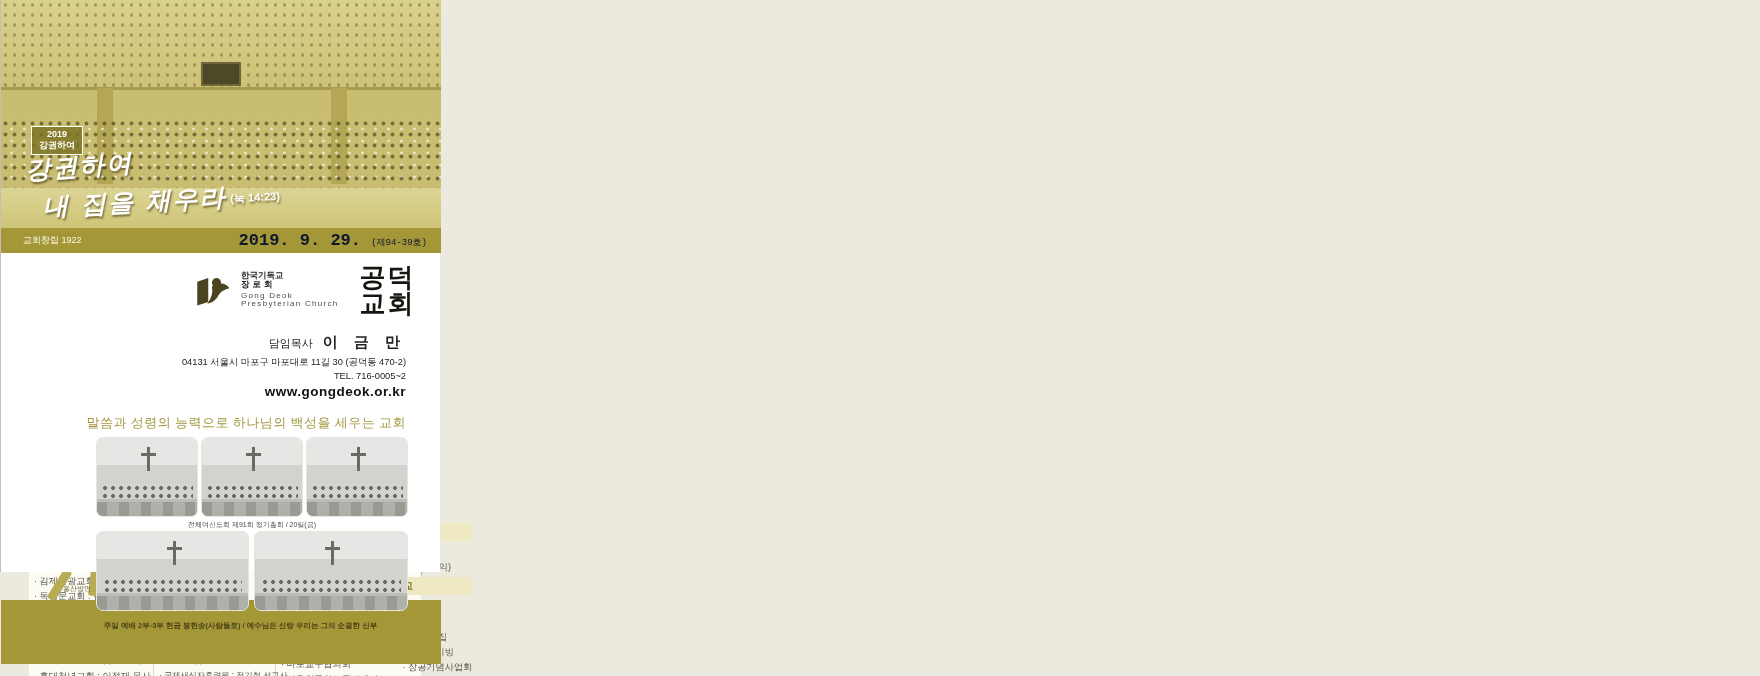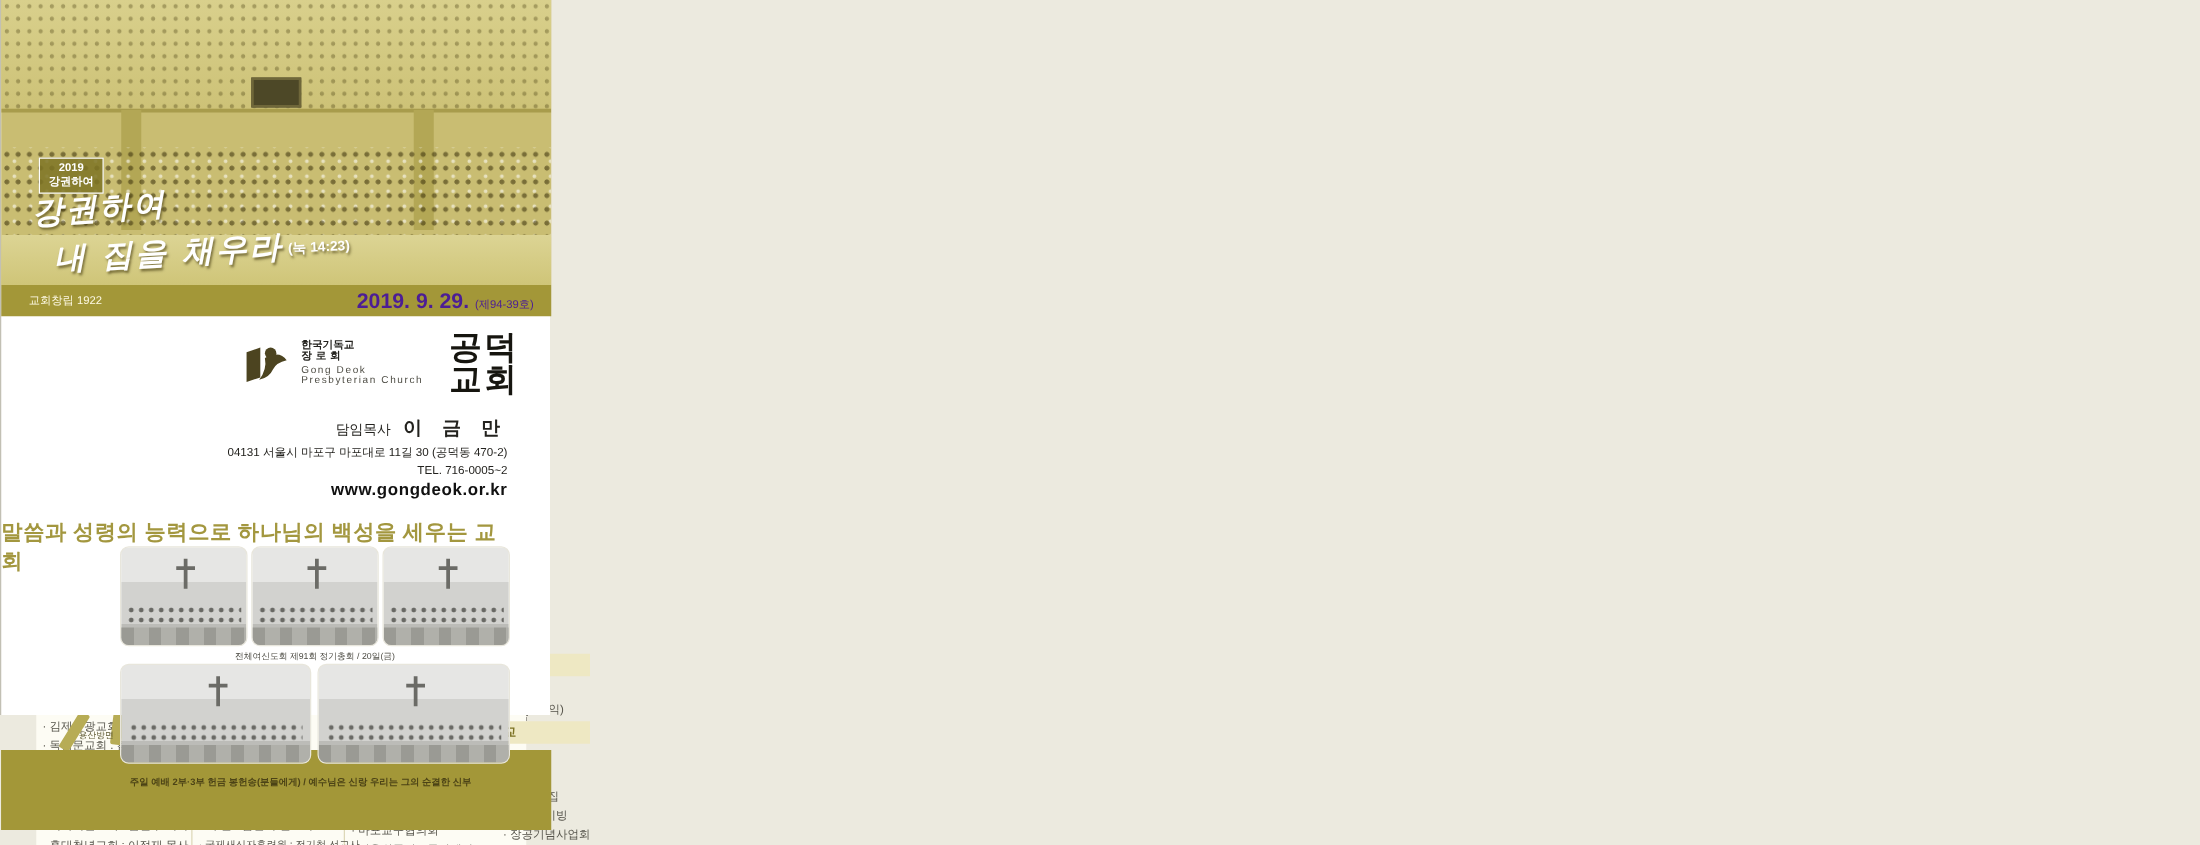--- a/index.html
+++ b/index.html
@@ -99,32 +99,32 @@
   .cfloor{position:absolute;left:0;right:0;bottom:0;height:40px;background:linear-gradient(#dcd494,#cfc578)}
   .badge{position:absolute;left:30px;top:126px;background:rgba(125,115,35,.85);border:1.5px solid #fff;color:#fff;
     font-size:9px;font-weight:bold;text-align:center;line-height:1.25;padding:2px 7px}
   .slo{position:absolute;color:#fff;font-family:"DejaVu Serif",serif;font-style:italic;font-weight:bold;
     text-shadow:1px 2px 2px rgba(60,50,10,.6);letter-spacing:2px}
   .slo1{left:24px;top:150px;font-size:25px;transform:rotate(-4deg)}
   .slo2{left:42px;top:184px;font-size:25px;transform:rotate(-3deg)}
   .sref{font-size:11px;font-style:normal;font-family:"Liberation Sans",sans-serif;letter-spacing:0;vertical-align:3px;margin-left:4px}
   .cband{position:absolute;left:0;top:228px;width:440px;height:25px;background:#a39738;display:flex;align-items:center;justify-content:space-between;padding:0 14px 0 22px;color:#fdf9e4}
   .cfound{font-size:9px}
-  .cdate{font-family:Liberation Sans, sans-serif;font-size:17px;font-weight:bold;color:#4c1d95}
+  .cdate{font-family:Liberation Mono, monospace;font-size:17px;font-weight:bold;color:#0f172a}
   .cdate small{font-size:9px;font-weight:normal}
   .clogo{position:absolute;left:188px;top:264px;display:flex;gap:8px;align-items:center}
   .clogo .brandcol{color:#23221e}
   .clogo .b1,.clogo .b2{color:#23221e}
   .clogo .b3{font-size:26px;color:#16150f;letter-spacing:2px}
   .clogo .b4{color:#4e4d45;font-size:8px;letter-spacing:1.3px}
   .pastor{position:absolute;right:34px;top:333px;font-size:11px;color:#23221e}
   .pastor b{font-size:15px;letter-spacing:6px;margin-left:10px}
   .caddr{position:absolute;right:34px;top:356px;text-align:right;font-size:9.3px;color:#23221e;line-height:1.5}
   .curl{position:absolute;right:34px;top:384px;font-size:13.5px;font-weight:bold;color:#111;letter-spacing:.5px}
-  .motto{position:absolute;right:34px;top:414px;font-size:17px;font-weight:bold;color:#a3973f;font-family:"Liberation Serif",serif;letter-spacing:.5px}
+  .motto{position:absolute;right:34px;top:414px;font-size:13px;font-weight:normal;color:#a3973f;font-family:"Liberation Serif",serif;letter-spacing:.5px}
   .bw{position:absolute;height:80px;border-radius:7px;overflow:hidden;background:linear-gradient(180deg,#e6e6e4 0 35%,#d2d2cf 35% 78%,#bcbcb8 78%);border:1px solid #e8e6dc}
   .bw .cr{position:absolute;left:50%;top:9px;width:3px;height:24px;background:#6b6b66}
   .bw .cr::after{content:"";position:absolute;left:-6px;top:6px;width:15px;height:3px;background:#6b6b66}
   .bw .pp{position:absolute;left:4%;right:4%;top:46px;height:16px;
     background-image:radial-gradient(circle,rgba(70,70,65,.75) 1.6px,transparent 2.2px);background-size:8px 8px}
   .bw .pew{position:absolute;left:0;right:0;bottom:0;height:14px;background:repeating-linear-gradient(90deg,#9a9a94 0 10px,#b0b0aa 10px 22px)}
   .cap{position:absolute;text-align:center;font-size:7px;color:#4c4b43}
   .cband2{position:absolute;left:0;top:600px;width:440px;height:64px;background:#a39738}
   .cap2{top:621px;left:60px;right:20px;color:#4c4316;font-weight:bold;font-size:7.5px}
 </style>
@@ -507,14 +507,14 @@
   <div class="bw" style="left:95px;top:531px;width:153px">
       <div class="cr"></div>
       <div class="pp"></div>
       <div class="pew"></div>
     </div>
   <div class="bw" style="left:253px;top:531px;width:154px">
       <div class="cr"></div>
       <div class="pp"></div>
       <div class="pew"></div>
     </div>
-  <div class="cap cap2">주일 예배 2부·3부 헌금 봉헌송(분들에게) / 예수님은 신랑 우리는 그의 순결한 신부</div>
+  <div class="cap cap2">주일 예배 2부·3부 헌금 봉헌송(사람들로) / 예수님은 신랑 우리는 그의 순결한 신부</div>
 </section>
 
 </body></html>

